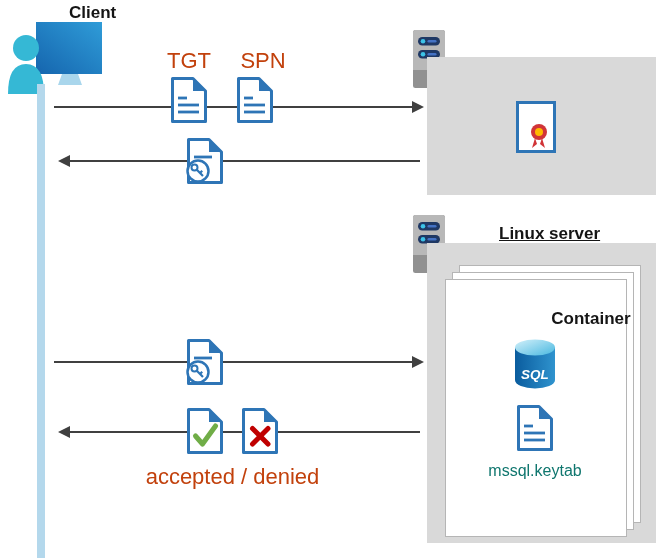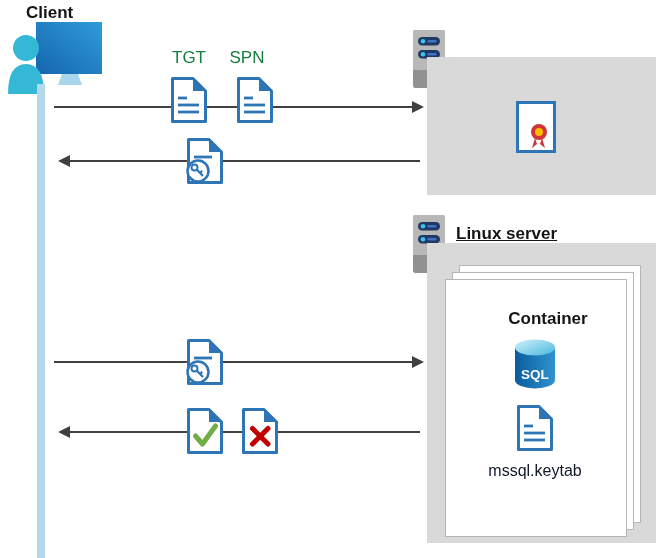--- a/index.html
+++ b/index.html
@@ -1,23 +1,23 @@
 <!DOCTYPE html>
 <html><head>
 <meta charset="utf-8">
 <style>
   html,body { margin:0; padding:0; background:#fff; }
   .canvas {
     position:relative; width:660px; height:558px; background:#fff;
     font-family:"Liberation Sans", sans-serif; overflow:hidden;
   }
   .abs { position:absolute; }
-  .label-bold { font-weight:700; font-size:17px; color:#151515; line-height:22px; }
-  .label-plain { font-size:17px; color:#15803d; }
-  .label-small { font-size:16px; color:#0f172a; }
+  .label-bold { font-weight:700; font-size:17px; color:#151515; line-height:22px;margin-left:43px; }
+  .label-plain { font-size:22px; color:#c2410c; }
+  .label-small { font-size:16px; color:#0f766e; }
   .center { text-align:center; }
   .line-h { position:absolute; height:2px; background:#404040; }
   .head-r { position:absolute; width:0; height:0;
     border-top:6px solid transparent; border-bottom:6px solid transparent;
     border-left:12px solid #404040; }
   .head-l { position:absolute; width:0; height:0;
     border-top:6px solid transparent; border-bottom:6px solid transparent;
     border-right:12px solid #404040; }
   .gray-box { position:absolute; background:#d9d9d9; }
   .page { position:absolute; background:#fff; border:1.5px solid #b5b5b5; }
@@ -67,21 +67,21 @@
     <svg width="42" height="54" viewBox="0 0 42 54">
       <rect x="2.5" y="2.5" width="37" height="49" fill="#fff" stroke="#2e75b6" stroke-width="3"></rect>
       <path d="M20 38 L17 48 L22 44 Z" fill="#d13438"></path>
       <path d="M27 38 L30 48 L25 44 Z" fill="#d13438"></path>
       <circle cx="24" cy="32" r="8" fill="#d13438"></circle>
       <circle cx="24" cy="32" r="4" fill="#ffb900"></circle>
     </svg>
   </div>
 
   <div class="abs label-plain center" style="left:166px; top:48px; width:46px;">TGT</div>
-  <div class="abs label-plain center" style="left:224px; top:48px; width:46px;">SPN</div>
+  <div class="abs label-plain center" style="left:240px; top:48px; width:46px;">SPN</div>
 
   <div>
     <div class="line-h" style="left:54px; top:106px; width:358px;"></div>
     <div class="head-r" style="left:412px; top:101px;"></div>
   </div>
 
   <div class="abs" style="left:170px; top:76px;">
     <svg width="38" height="48" viewBox="0 0 38 48">
       <path d="M2.5 2.5 H23 L35.5 15 V45.5 H2.5 Z" fill="#fff" stroke="#2e75b6" stroke-width="3" stroke-linejoin="round"></path>
       <path d="M23 2.5 V15 H35.5 Z" fill="#2e75b6"></path>
@@ -132,21 +132,21 @@
   <div class="abs label-bold" style="left:456px; top:223px; width:160px;text-decoration:underline;">Linux server</div>
 
   <div class="gray-box" style="left:427px; top:243px; width:229px; height:300px;"></div>
 
   <div class="page" style="left:459px; top:265px; width:180px; height:256px;"></div>
   <div class="page" style="left:452px; top:272px; width:180px; height:256px;"></div>
   <div class="page" style="left:445px; top:279px; width:180px; height:256px;"></div>
 
   <div class="abs label-bold center" style="left:445px; top:308px; width:206px;">Container</div>
 
-  <div class="abs" style="left:512px; top:338px; width:46px; height:52px;">
+  <div class="abs" style="left:512px; top:338px; width:46px; height:52px;font-style:italic;">
     <svg width="46" height="52" viewBox="0 0 46 52">
       <defs>
         <linearGradient id="sqlBody" x1="0" y1="0" x2="1" y2="0">
           <stop offset="0" stop-color="#0a5c9e"></stop>
             <stop offset="1" stop-color="#2f93ce"></stop>
         </linearGradient>
         <linearGradient id="sqlTop" x1="0" y1="0" x2="1" y2="1">
           <stop offset="0" stop-color="#d2f0fa"></stop>
             <stop offset="1" stop-color="#49b8e0"></stop>
         </linearGradient>
@@ -199,14 +199,15 @@
   </div>
   <div class="abs" style="left:241px; top:407px;">
     <svg width="38" height="48" viewBox="0 0 38 48">
       <path d="M2.5 2.5 H23 L35.5 15 V45.5 H2.5 Z" fill="#fff" stroke="#2e75b6" stroke-width="3" stroke-linejoin="round"></path>
       <path d="M23 2.5 V15 H35.5 Z" fill="#2e75b6"></path>
       <line x1="11.5" y1="21.5" x2="27" y2="37" stroke="#c00000" stroke-width="5" stroke-linecap="round"></line>
       <line x1="27" y1="21.5" x2="11.5" y2="37" stroke="#c00000" stroke-width="5" stroke-linecap="round"></line>
     </svg>
   </div>
 
+  <div class="abs label-plain center" style="left:125px; top:464px; width:215px;">accepted / denied</div>
 
 </div>
 
 </body></html>

